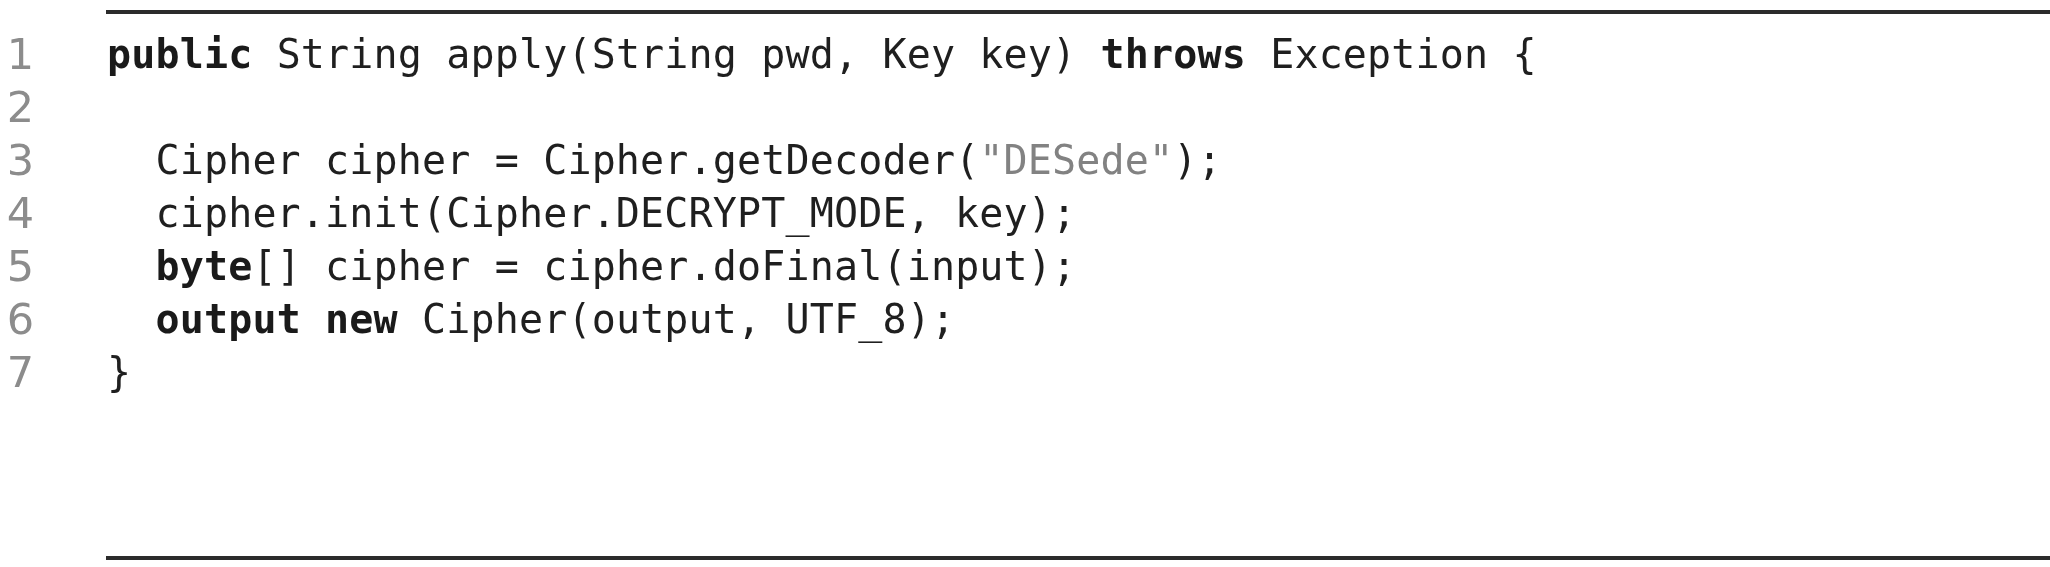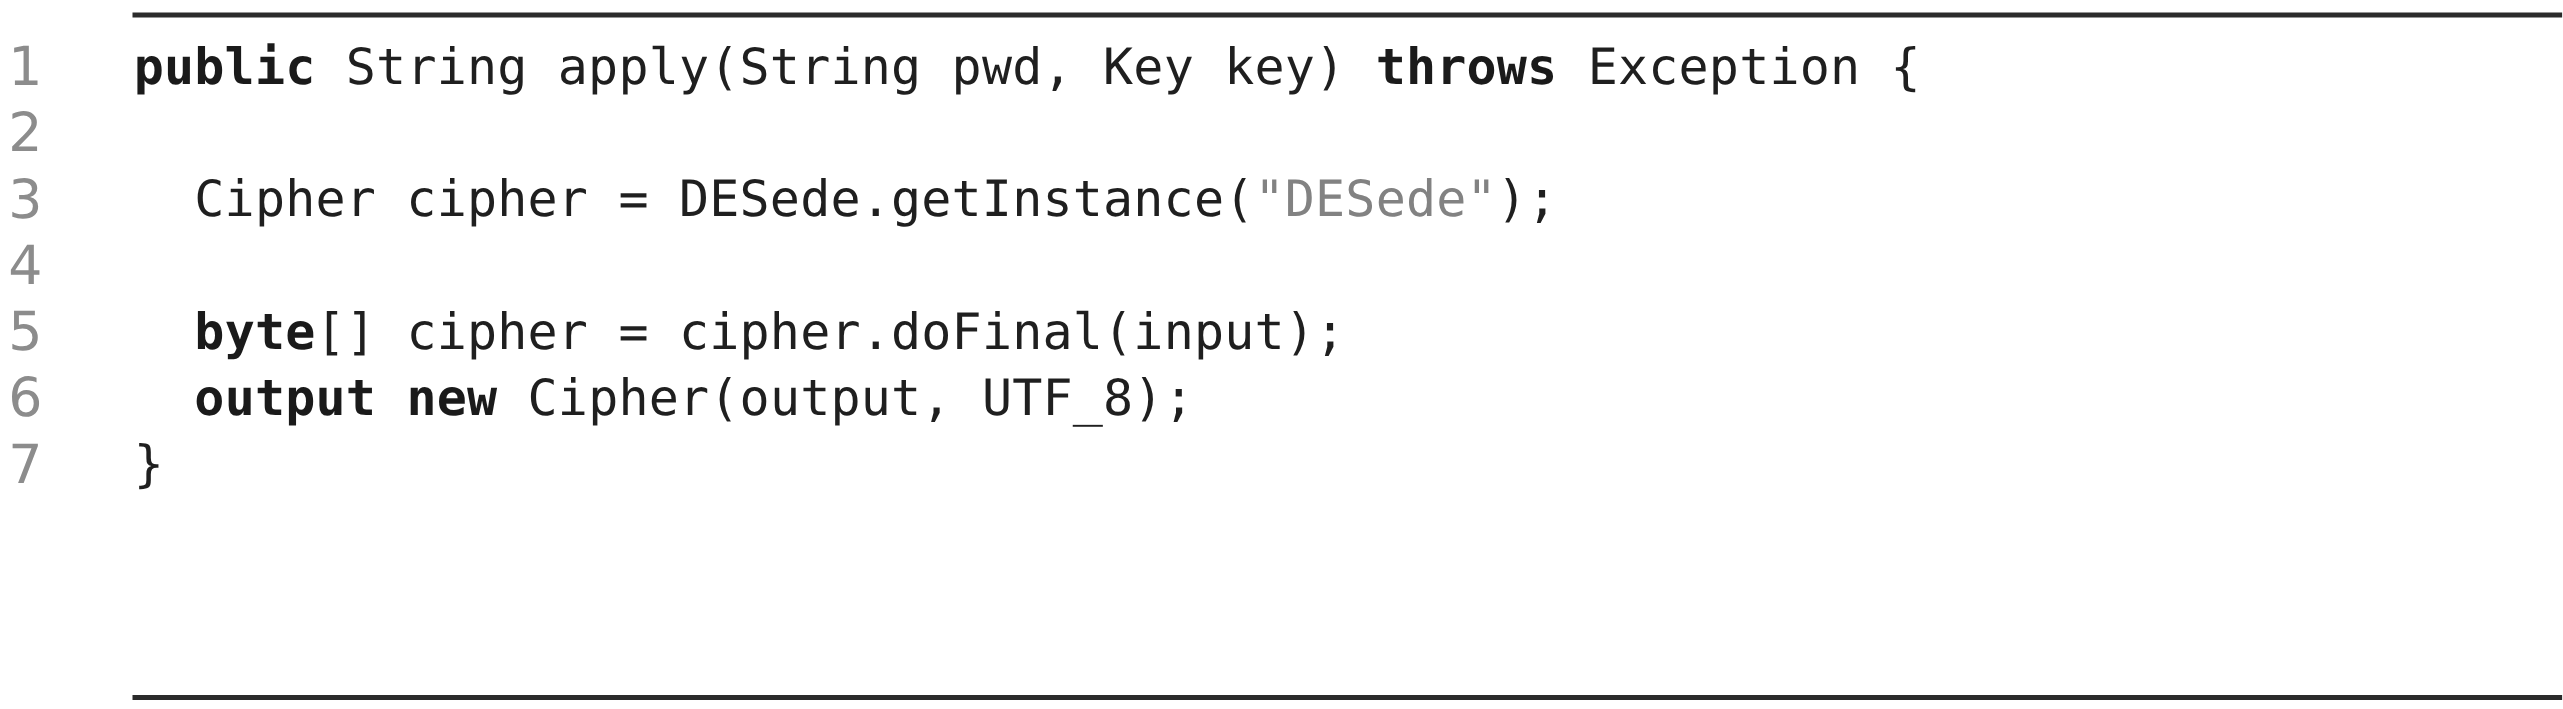--- a/index.html
+++ b/index.html
@@ -69,22 +69,22 @@
 </head>
 <body>
 
 <div id="listing-root" style="background: rgb(255, 255, 255);">
 
   <div class="rule rule-top" style="background: rgb(43, 43, 43);"></div>
 
   <div class="code-body">
       <div class="code-line"><span class="line-number" style="color: rgb(140, 140, 140);">1</span><span class="line-code" style="color: rgb(31, 31, 31);"><span class="tok-kw">public</span><span class="tok-pl"> String apply(String pwd, Key key) </span><span class="tok-kw">throws</span><span class="tok-pl"> Exception {</span></span></div>
       <div class="code-line"><span class="line-number" style="color: rgb(140, 140, 140);">2</span></div>
-      <div class="code-line"><span class="line-number" style="color: rgb(140, 140, 140);">3</span><span class="line-code" style="color: rgb(31, 31, 31);"><span class="tok-pl">  Cipher cipher = DESede.getInstance(</span><span class="tok-str" style="color: rgb(130, 130, 130);">"DESede"</span><span class="tok-pl">);</span></span></div>
-      <div class="code-line"><span class="line-number" style="color: rgb(140, 140, 140);">4</span></div>
+      <div class="code-line"><span class="line-number" style="color: rgb(140, 140, 140);">3</span><span class="line-code" style="color: rgb(31, 31, 31);"><span class="tok-pl">  Cipher cipher = Cipher.getDecoder(</span><span class="tok-str" style="color: rgb(130, 130, 130);">"DESede"</span><span class="tok-pl">);</span></span></div>
+      <div class="code-line"><span class="line-number" style="color: rgb(140, 140, 140);">4</span><span class="line-code" style="color: rgb(31, 31, 31);"><span class="tok-pl">  cipher.init(Cipher.DECRYPT_MODE, key);</span></span></div>
       <div class="code-line"><span class="line-number" style="color: rgb(140, 140, 140);">5</span><span class="line-code" style="color: rgb(31, 31, 31);"><span class="tok-pl">  </span><span class="tok-kw">byte</span><span class="tok-pl">[] cipher = cipher.doFinal(input);</span></span></div>
       <div class="code-line"><span class="line-number" style="color: rgb(140, 140, 140);">6</span><span class="line-code" style="color: rgb(31, 31, 31);"><span class="tok-pl">  </span><span class="tok-kw">output</span><span class="tok-pl"> </span><span class="tok-kw">new</span><span class="tok-pl"> Cipher(output, UTF_8);</span></span></div>
       <div class="code-line"><span class="line-number" style="color: rgb(140, 140, 140);">7</span><span class="line-code" style="color: rgb(31, 31, 31);"><span class="tok-pl">}</span></span></div>
     </div>
 
   <div class="rule rule-bottom" style="background: rgb(43, 43, 43);"></div>
 
 </div>
 
 </body></html>

